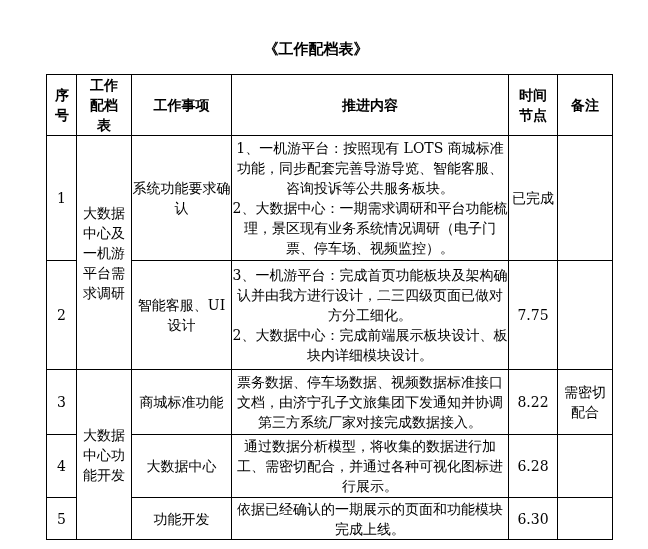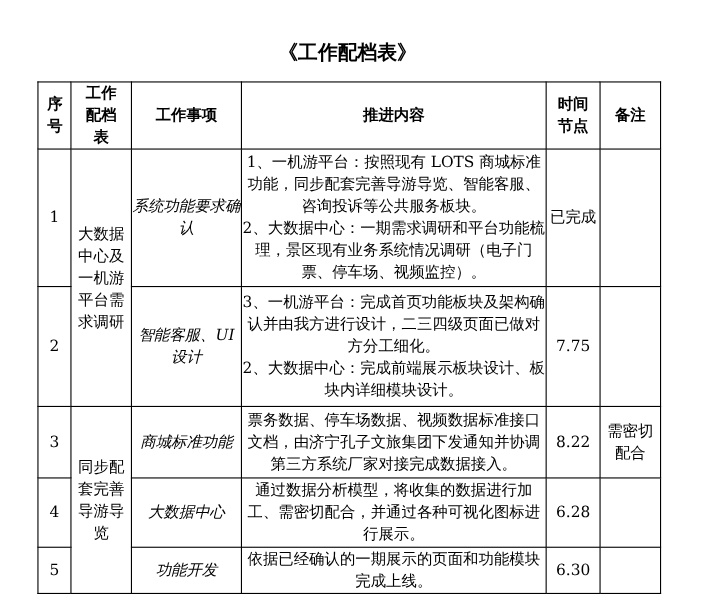--- a/index.html
+++ b/index.html
@@ -16,28 +16,28 @@
     background: #ffffff;
     overflow: hidden;
   }
   .doc-title {
     position: absolute;
     top: 36px;
     left: 0;
     width: 632px;
     margin: 0;
     text-align: center;
-    font-size: 18px;
+    font-size: 15px;
     font-weight: 700;
     line-height: 26px;
   }
   table.schedule {
     position: absolute;
     top: 74px;
-    left: 34px;
+    left: 46px;
     width: 566px;
     border-collapse: collapse;
     table-layout: fixed;
   }
   .schedule th, .schedule td {
     border: 1px solid #000000;
     padding: 0;
     vertical-align: middle;
     text-align: center;
     font-size: 14px;
@@ -51,21 +51,21 @@
     padding: 0 8px;
   }
   tr.r-head { height: 44px; }
   tr.r1 { height: 125px; }
   tr.r2 { height: 109px; }
   tr.r3 { height: 65px; }
   tr.r4 { height: 63px; }
   tr.r5 { height: 42px; }
   .cell-index { padding: 0 2px; }
   .cell-module { padding: 0 9px; }
-  .cell-item { padding: 0 9px; font-style: italic; }
+  .cell-item { padding: 0 9px; }
   .cell-content {
     text-align: left;
     padding: 1px 5px;
     white-space: pre-line;
   }
   .cell-time { padding: 0 5px; }
   .cell-remark { padding: 0 13px; }
   .bold { font-weight: 700; }
 </style>
 </head>
@@ -107,21 +107,21 @@
       <tr class="r2">
         <td class="cell-index">2</td>
         <td class="cell-item">智能客服、UI设计</td>
         <td class="cell-content">3、一机游平台：完成首页功能板块及架构确认并由我方进行设计，二三四级页面已做对方分工细化。
 2、大数据中心：完成前端展示板块设计、板块内详细模块设计。</td>
         <td class="cell-time">7.75</td>
         <td class="cell-remark"></td>
       </tr>
       <tr class="r3">
         <td class="cell-index">3</td>
-        <td class="cell-module" rowspan="3">同步配套完善导游导览</td>
+        <td class="cell-module" rowspan="3">大数据中心功能开发</td>
         <td class="cell-item bold">商城标准功能</td>
         <td class="cell-content bold">票务数据、停车场数据、视频数据标准接口文档，由济宁孔子文旅集团下发通知并协调第三方系统厂家对接完成数据接入。</td>
         <td class="cell-time">8.22</td>
         <td class="cell-remark">需密切配合</td>
       </tr>
       <tr class="r4">
         <td class="cell-index">4</td>
         <td class="cell-item">大数据中心</td>
         <td class="cell-content">通过数据分析模型，将收集的数据进行加工、需密切配合，并通过各种可视化图标进行展示。</td>
         <td class="cell-time">6.28</td>

